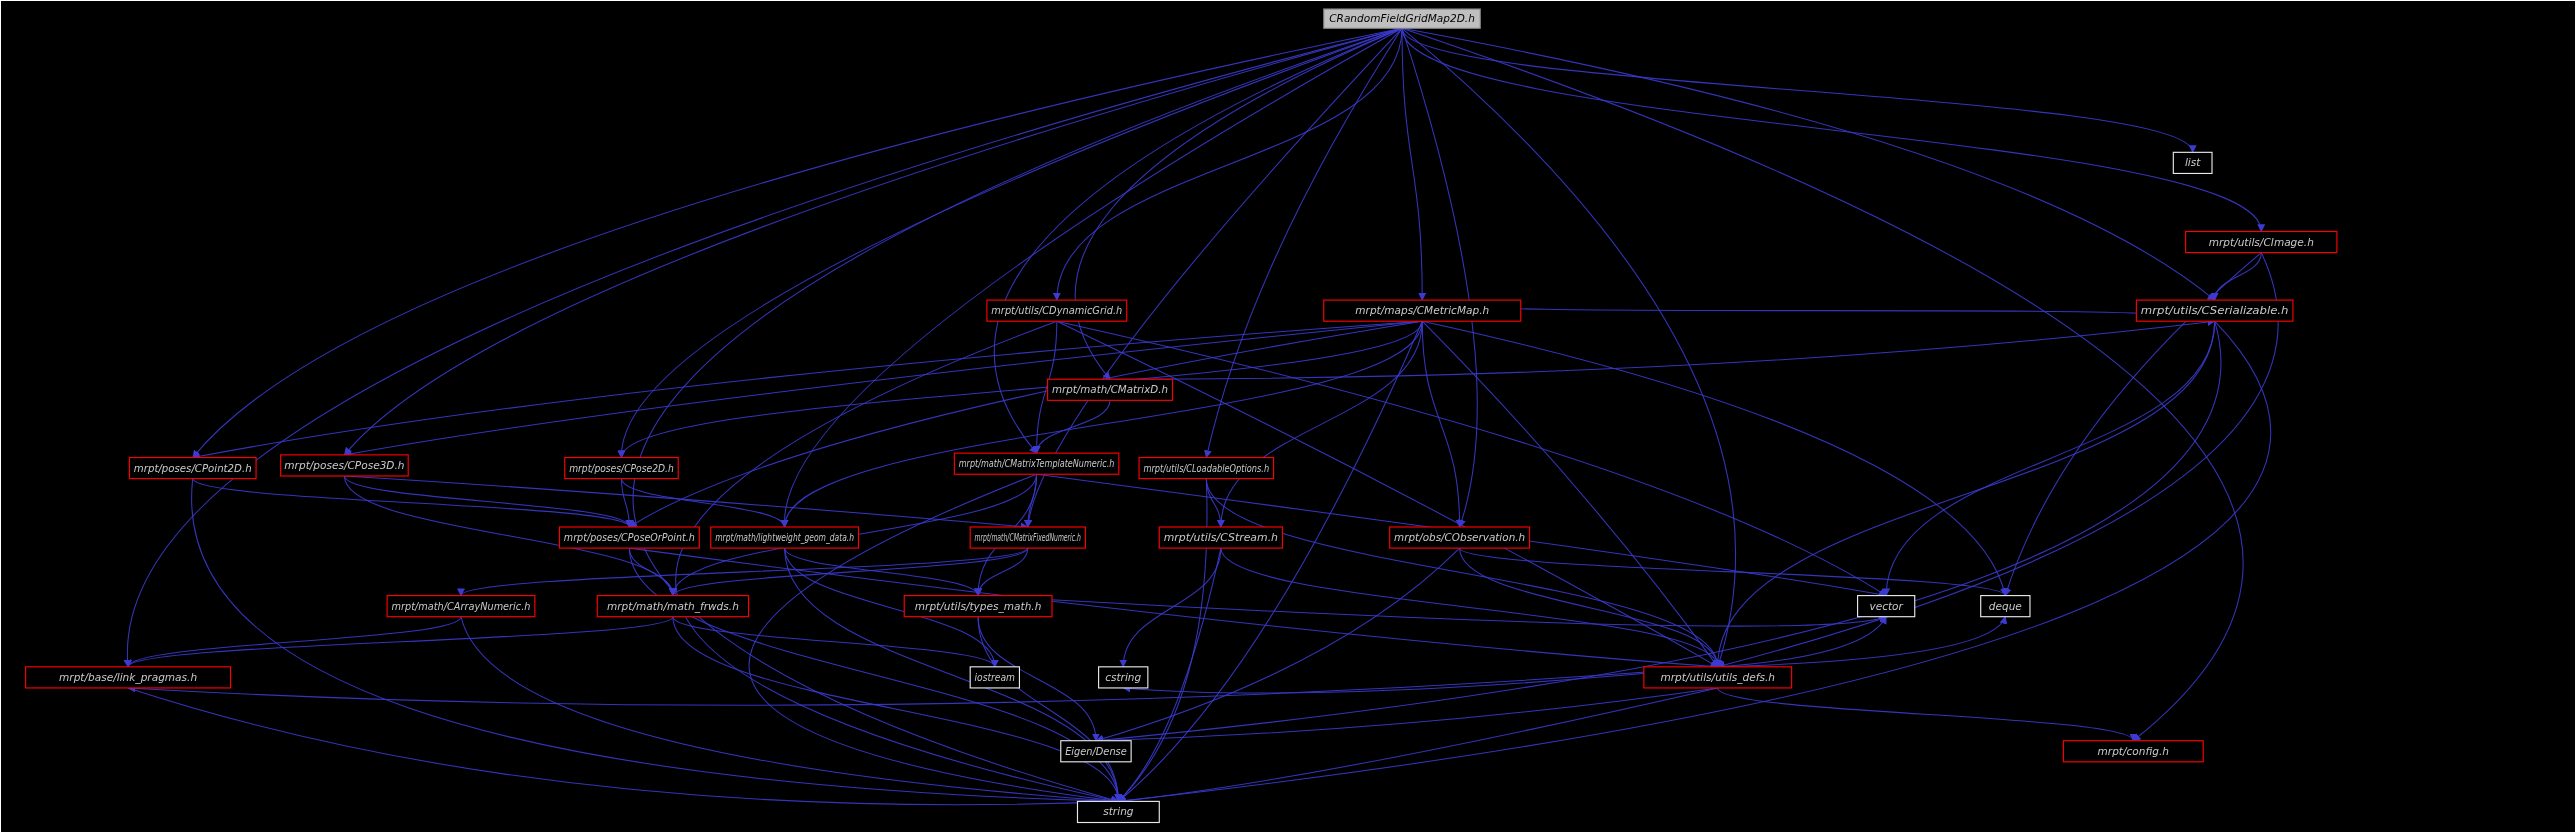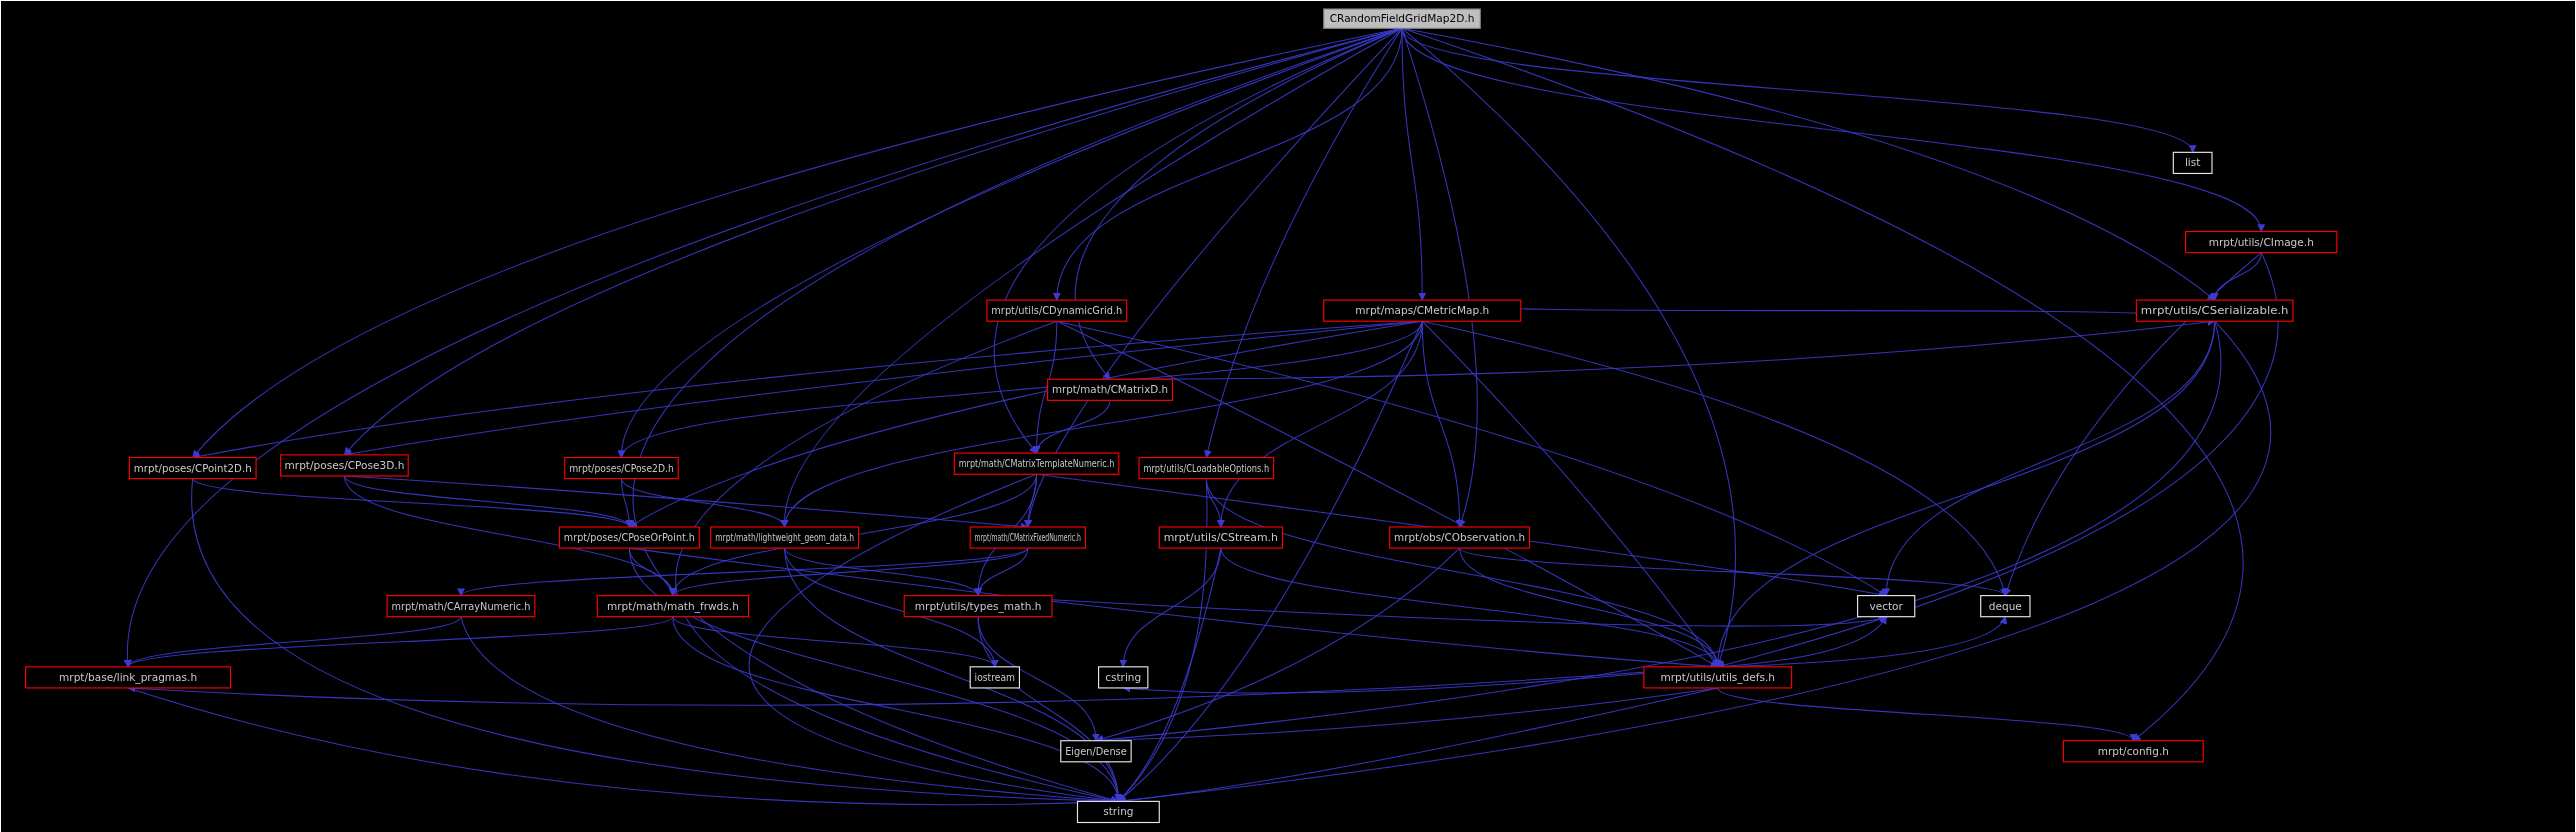--- a/index.html
+++ b/index.html
@@ -9,20 +9,21 @@
     font-family: "DejaVu Sans", "Liberation Sans", sans-serif;
   }
   #canvas {
     position: relative;
     width: 2576px;
     height: 833px;
     background: #000000;
     border: 0.9px solid #ffffff;
     box-sizing: border-box;
     overflow: hidden;
+    font-style: italic;
   }
   svg { display: block; }
   g[data-interactable="true"] { cursor: pointer; }
   text {
     font-family: "DejaVu Sans", "Liberation Sans", sans-serif;
     font-size: 12px;
   }
 </style>
 </head>
 <body>

